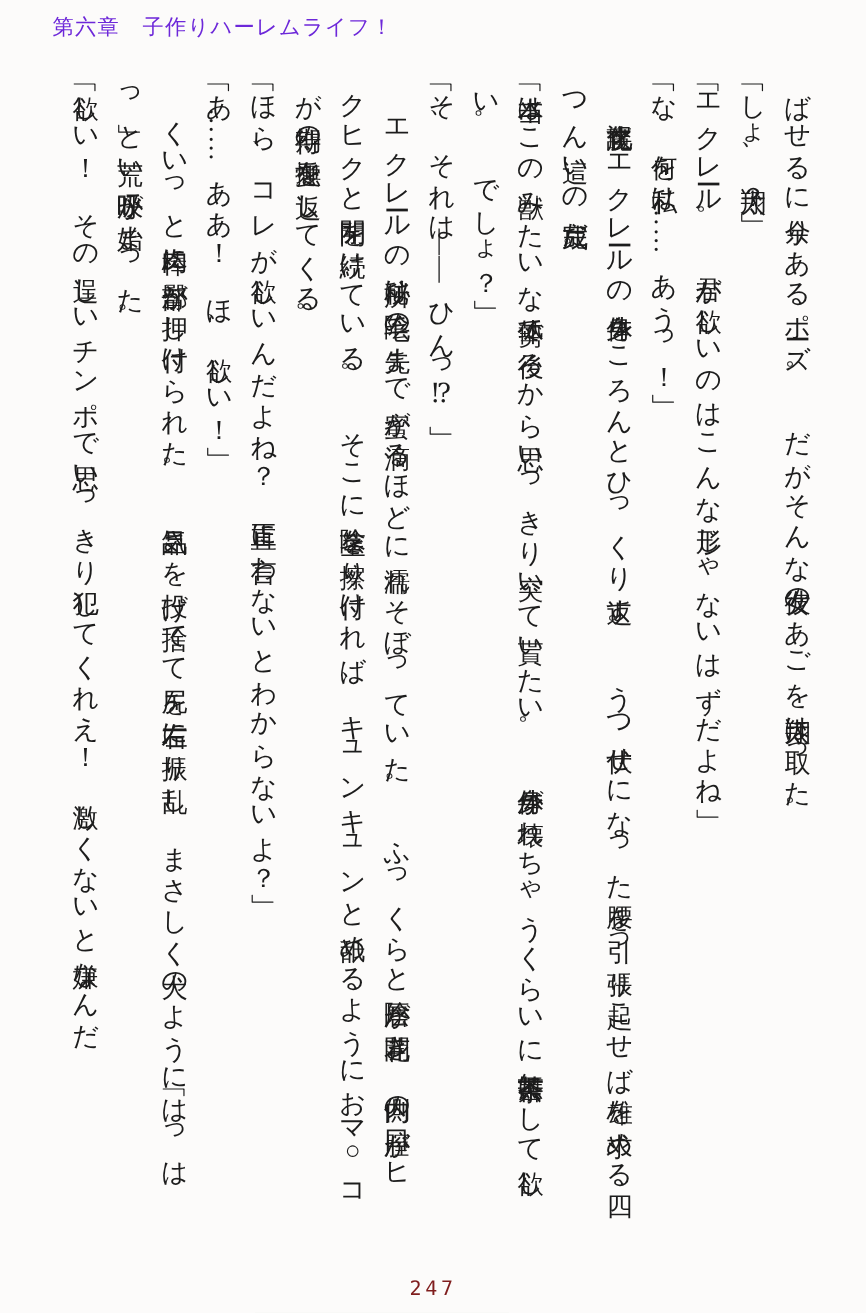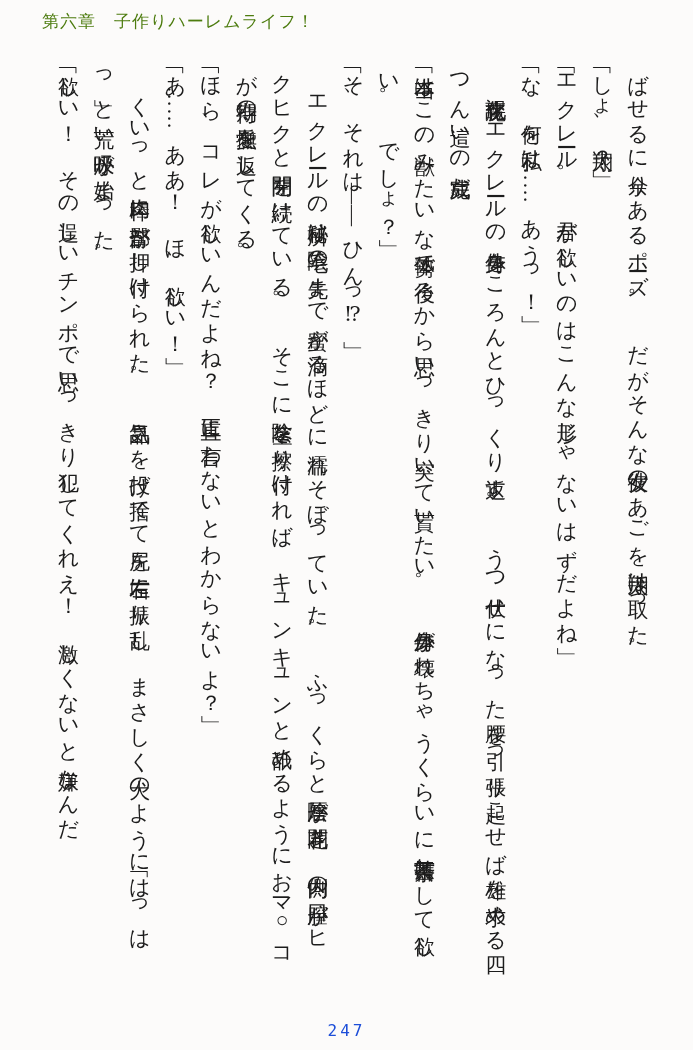--- a/index.html
+++ b/index.html
@@ -20,21 +20,21 @@
     overflow: hidden;
     color: #1c1c1c;
   }
   
   .chapter-header {
     position: absolute;
     top: 10px;
     left: 42px;
     font-size: 17px;
     letter-spacing: 1px;
-    color: #4d7c0f;
+    color: #6d28d9;
     white-space: nowrap;
   }
   
   .page-text {
     position: absolute;
     top: 60px;
     right: 38px;
     height: 902px;               
     writing-mode: vertical-rl;
     -webkit-writing-mode: vertical-rl;
@@ -53,21 +53,21 @@
   
   .page-number {
     position: absolute;
     bottom: 10px;
     left: 0;
     width: 100%;
     text-align: center;
     font-family: "DejaVu Sans Mono", "Liberation Sans", sans-serif;
     font-size: 16px;
     letter-spacing: 3px;
-    color: #1d4ed8;
+    color: #7f1d1d;
     margin-top: 45px;
   }
 </style>
 </head>
 <body>
 
 <div class="page">
   <div class="chapter-header">第六章　子作りハーレムライフ！</div>
 
   <div class="page-text" id="page-text">

